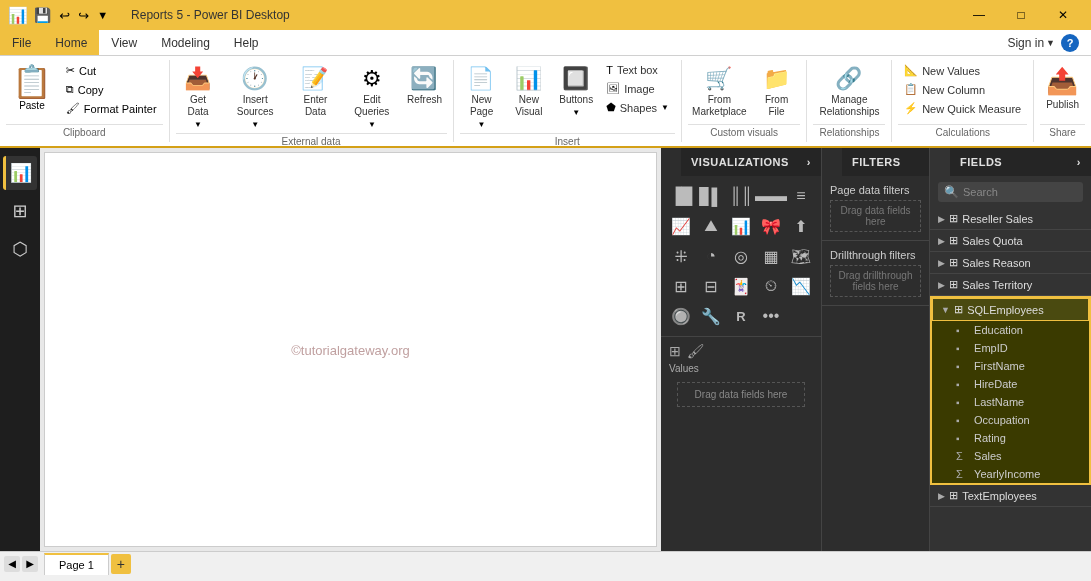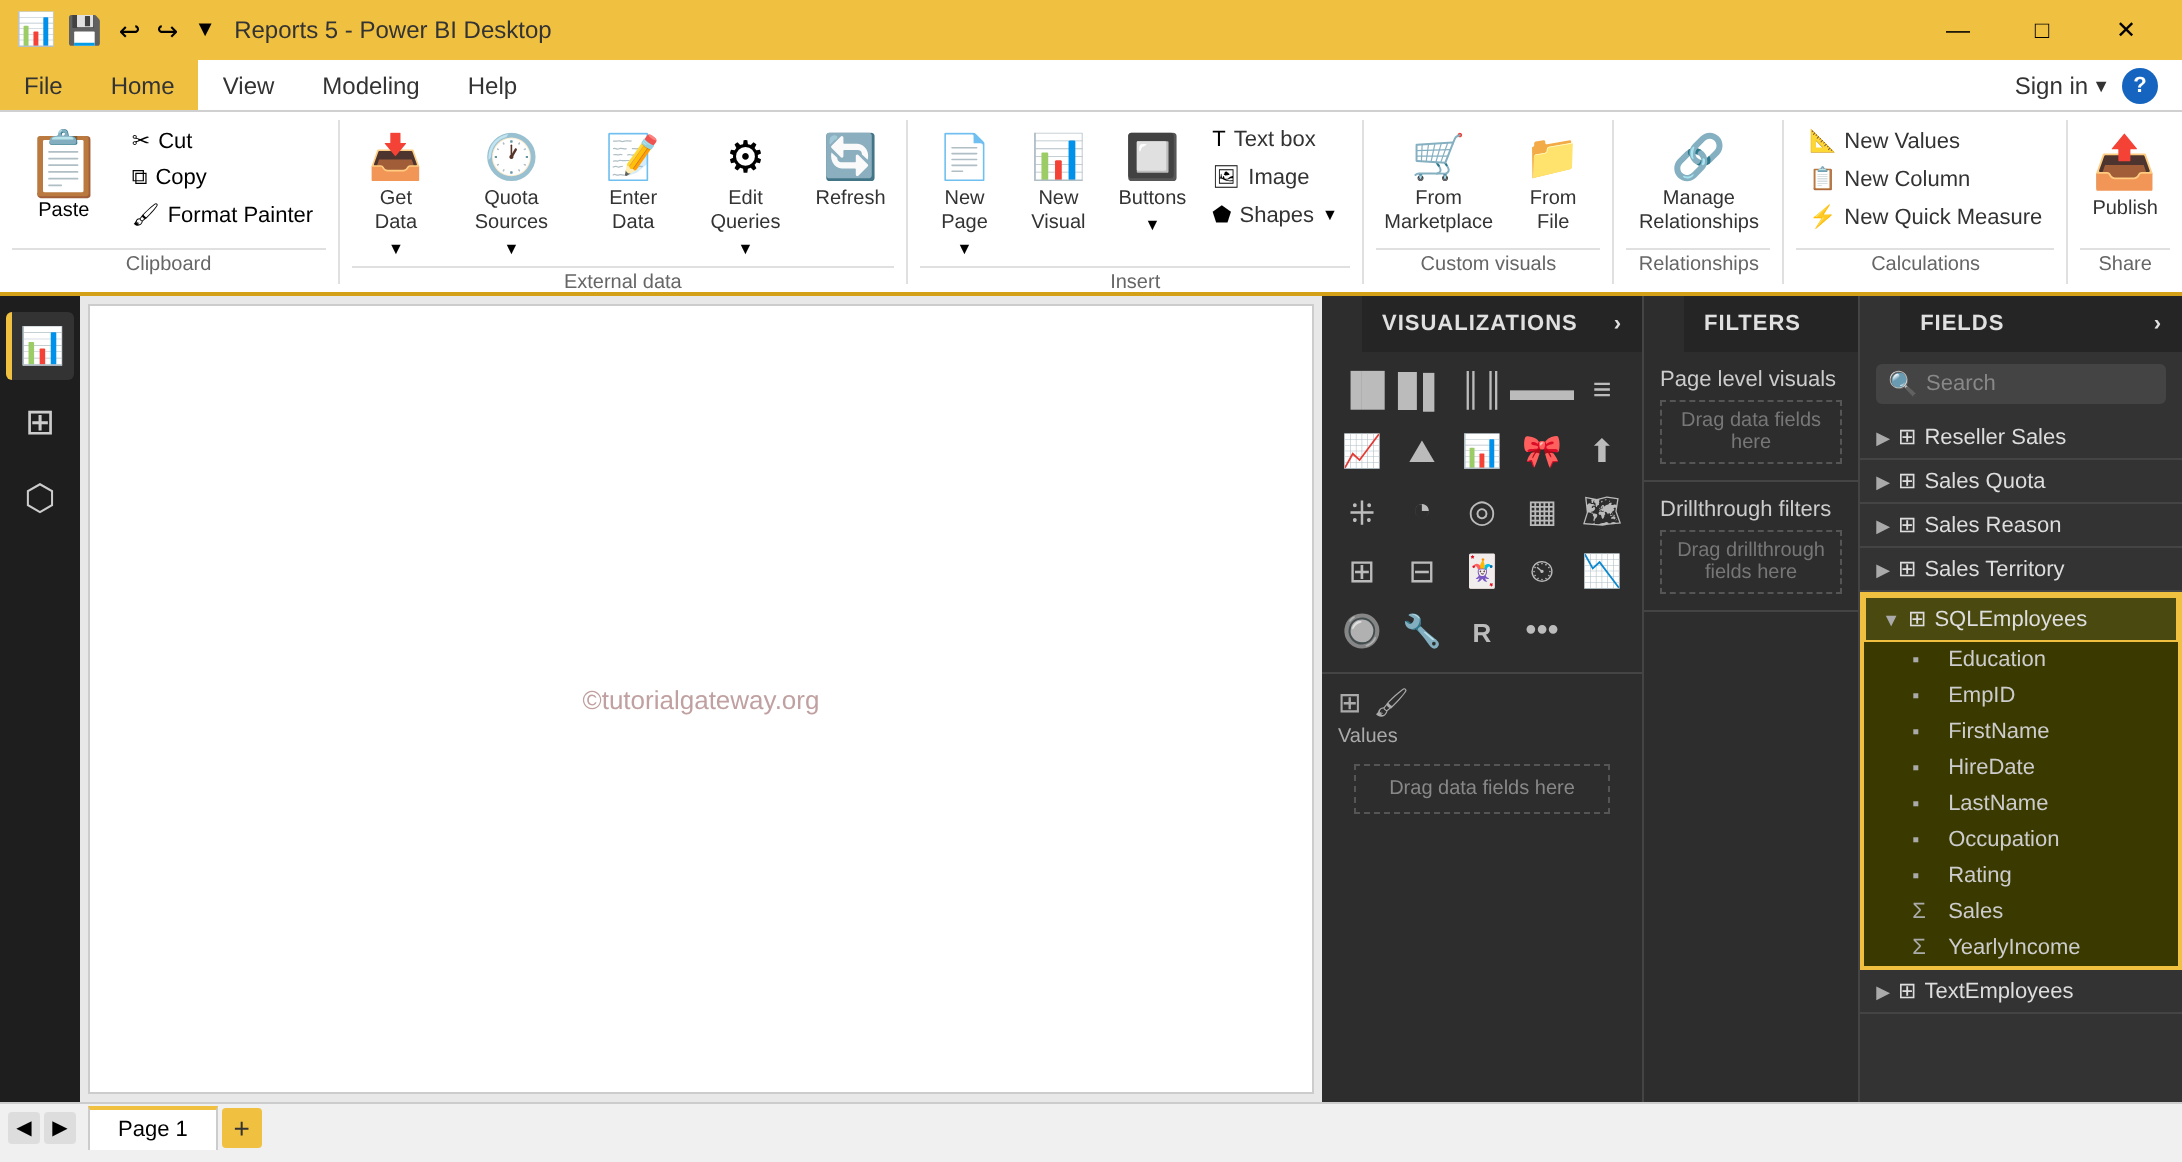--- a/index.html
+++ b/index.html
@@ -353,21 +353,21 @@
 <body>
 
 <div id="title-bar">
   <div style="font-size:16px;">📊</div>
   <div style="display:flex;gap:8px;align-items:center;">
     <div style="font-size:14px;cursor:pointer;">💾</div>
     <div style="font-size:13px;cursor:pointer;">↩</div>
     <div style="font-size:13px;cursor:pointer;">↪</div>
     <div style="font-size:11px;cursor:pointer;">▼</div>
   </div>
-  <span class="title-text" style="margin-left:3px;">Reports 5 - Power BI Desktop</span>
+  <span class="title-text" style="margin-left:17px;">Reports 5 - Power BI Desktop</span>
   <div class="win-controls">
     <button class="win-btn">—</button>
     <button class="win-btn">□</button>
     <button class="win-btn close">✕</button>
   </div>
 </div>
 
 <div id="menu-bar">
   <div class="menu-item active">File</div>
   <div class="menu-item" style="background:#f0c040;">Home</div>
@@ -410,21 +410,21 @@
 
     <div class="ribbon-group">
       <div class="ribbon-group-items">
         <div class="ribbon-btn">
           <div style="font-size:22px;">📥</div>
           <div class="btn-label">Get Data</div>
           <div style="font-size:8px;">▼</div>
         </div>
         <div class="ribbon-btn">
           <div style="font-size:22px;">🕐</div>
-          <div class="btn-label">Quota Sources</div>
+          <div class="btn-label">Insert Sources</div>
           <div style="font-size:8px;">▼</div>
         </div>
         <div class="ribbon-btn">
           <div style="font-size:22px;">📝</div>
           <div class="btn-label">Enter Data</div>
         </div>
         <div class="ribbon-btn">
           <div style="font-size:22px;">⚙</div>
           <div class="btn-label">Edit Queries</div>
           <div style="font-size:8px;">▼</div>
@@ -591,21 +591,21 @@
         <div class="viz-section-label" style="border-top:none;padding:0 0 4px;">Values</div>
         <div class="drag-zone">Drag data fields here</div>
       </div>
     </div>
 
     <div id="filters-panel">
       <div class="panel-header">
         <span>FILTERS</span>
       </div>
       <div class="filter-section">
-        <div style="color:#ccc;margin-bottom:4px;font-size:11px;">Page level visuals</div>
+        <div style="color:#ccc;margin-bottom:4px;font-size:11px;">Page data filters</div>
         <div class="filter-drag-zone">Drag data fields here</div>
       </div>
       <div class="filter-section">
         <div style="color:#ccc;margin-bottom:4px;font-size:11px;">Drillthrough filters</div>
         <div class="filter-drag-zone">Drag drillthrough fields here</div>
       </div>
     </div>
 
     <div id="fields-panel">
       <div class="panel-header">

